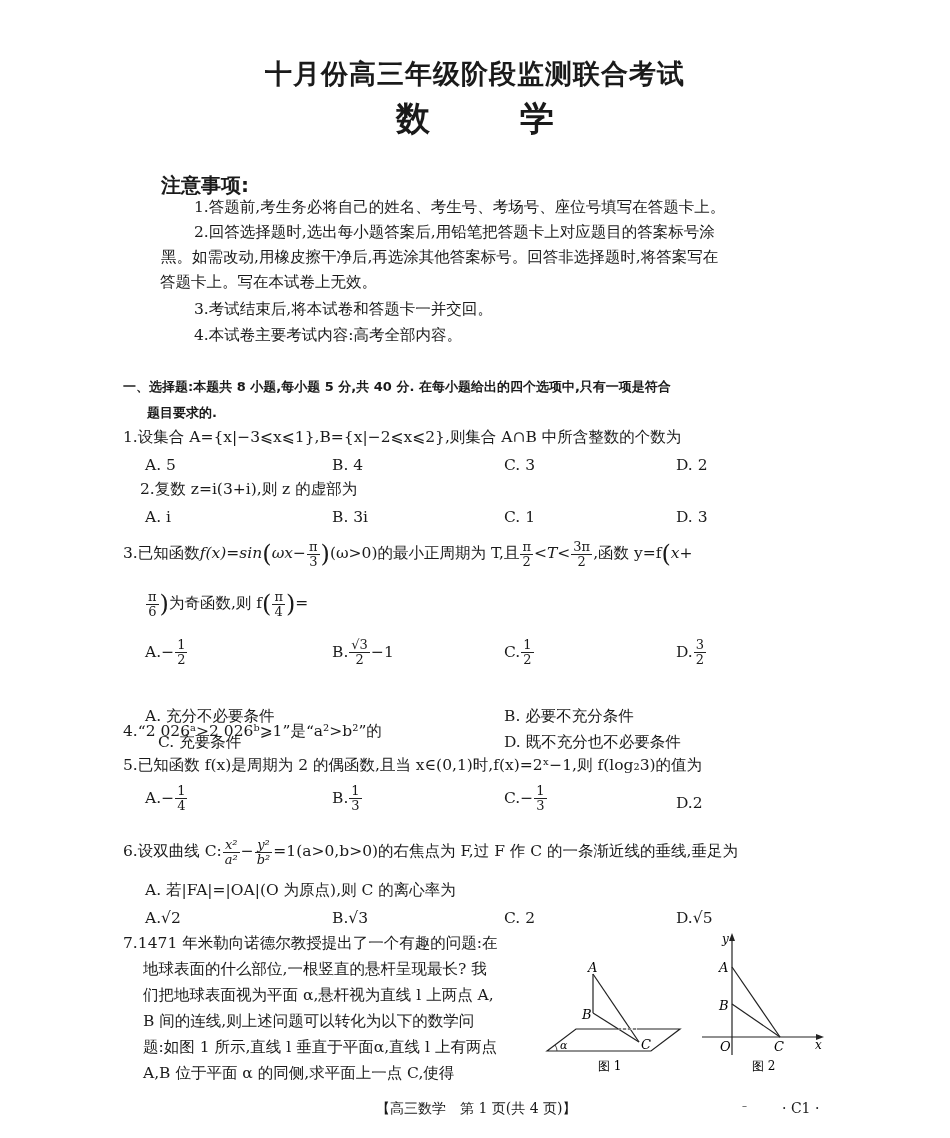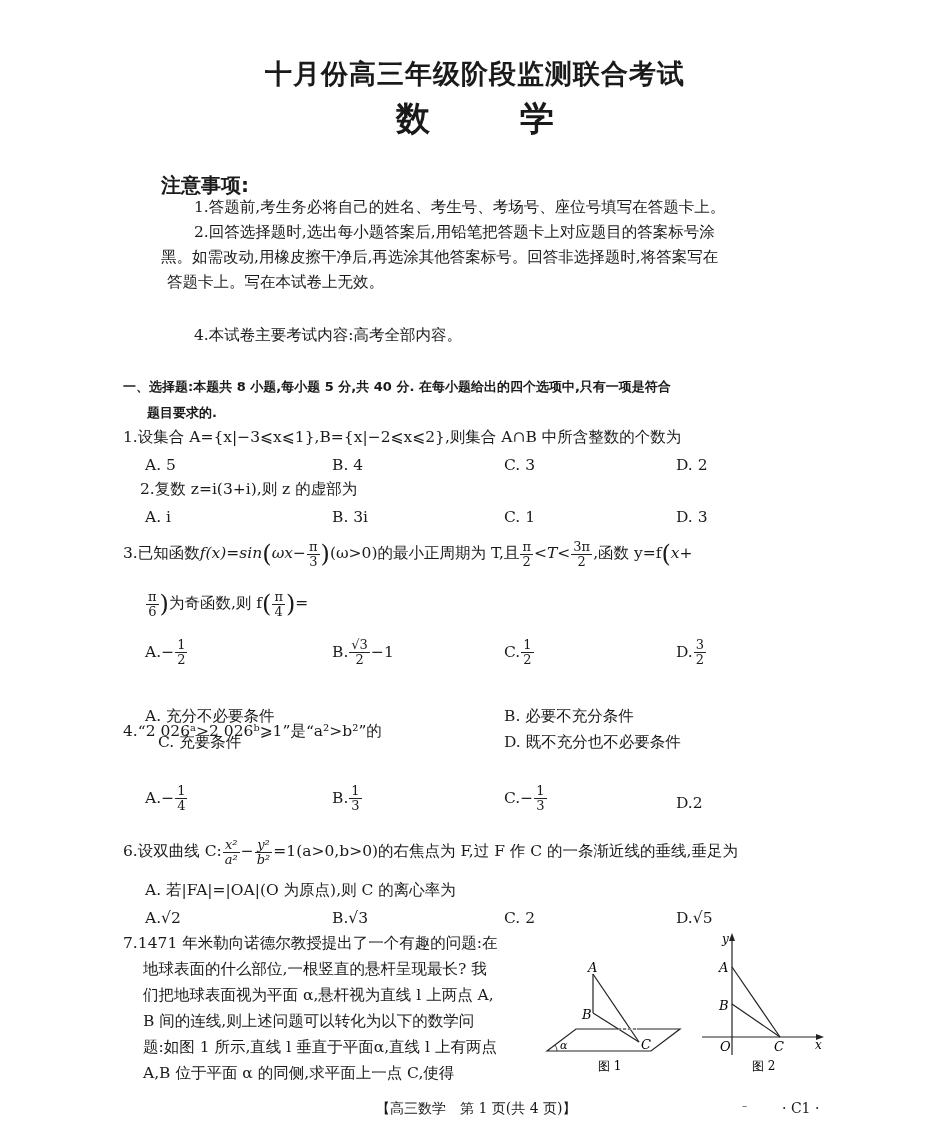--- a/index.html
+++ b/index.html
@@ -30,21 +30,22 @@
 
   <div class="abs title" style="top:56px;">十月份高三年级阶段监测联合考试</div>
   <div class="abs subject" style="top:96px;">
     <span>数</span><span class="gap"></span><span>学</span>
   </div>
 
   <div class="abs notice-head" style="left:161px; top:172px;">注意事项:</div>
   <div class="abs txt" style="left:194px; top:200px;">1.答题前,考生务必将自己的姓名、考生号、考场号、座位号填写在答题卡上。</div>
   <div class="abs txt" style="left:194px; top:225px;">2.回答选择题时,选出每小题答案后,用铅笔把答题卡上对应题目的答案标号涂</div>
   <div class="abs txt" style="left:161px; top:250px;">黑。如需改动,用橡皮擦干净后,再选涂其他答案标号。回答非选择题时,将答案写在</div>
-  <div class="abs txt" style="left:167px; top:275px;text-align:right;">答题卡上。写在本试卷上无效。</div>
+  <div class="abs txt" style="left:160px; top:275px;text-align:right;">答题卡上。写在本试卷上无效。</div>
+  <div class="abs txt" style="left:194px; top:302px;">3.考试结束后,将本试卷和答题卡一并交回。</div>
   <div class="abs txt" style="left:194px; top:328px;">4.本试卷主要考试内容:高考全部内容。</div>
 
   <div class="abs sec" style="left:123px; top:378px;">一、选择题:本题共 8 小题,每小题 5 分,共 40 分. 在每小题给出的四个选项中,只有一项是符合</div>
   <div class="abs sec" style="left:147px; top:404px;">题目要求的.</div>
 
   <div class="abs txt" style="left:123px; top:430px;">
     <span>1.</span><span>设集合 A={x|−3⩽x⩽1},B={x|−2⩽x⩽2},则集合 A∩B 中所含整数的个数为</span>
   </div>
   <div class="abs opt" style="left:145px; top:456px;">A. 5</div>
   <div class="abs opt" style="left:332px; top:456px;">B. 4</div>
@@ -131,20 +132,23 @@
   </div>
 
   <div class="abs txt" style="left:123px; top:680px;margin-top:44px;">
     <span>4.</span><span>“2 026ᵃ&gt;2 026ᵇ⩾1”是“a²&gt;b²”的</span>
   </div>
   <div class="abs opt" style="left:145px; top:706px;">A. 充分不必要条件</div>
   <div class="abs opt" style="left:504px; top:706px;">B. 必要不充分条件</div>
   <div class="abs opt" style="left:158px; top:732px;text-align:right;">C. 充要条件</div>
   <div class="abs opt" style="left:504px; top:732px;">D. 既不充分也不必要条件</div>
 
+  <div class="abs txt" style="left:123px; top:758px;">
+    <span>5.</span><span>已知函数 f(x)是周期为 2 的偶函数,且当 x∈(0,1)时,f(x)=2ˣ−1,则 f(log₂3)的值为</span>
+  </div>
   <div class="abs opt" style="left:145px; top:784px; display:flex; align-items:center;">
     <span>A.</span>
       <span>−</span>
     <span class="frac">
         <span class="num">1</span>
         <span class="den">4</span>
       </span>
   </div>
   <div class="abs opt" style="left:332px; top:784px; display:flex; align-items:center;">
     <span>B.</span>

